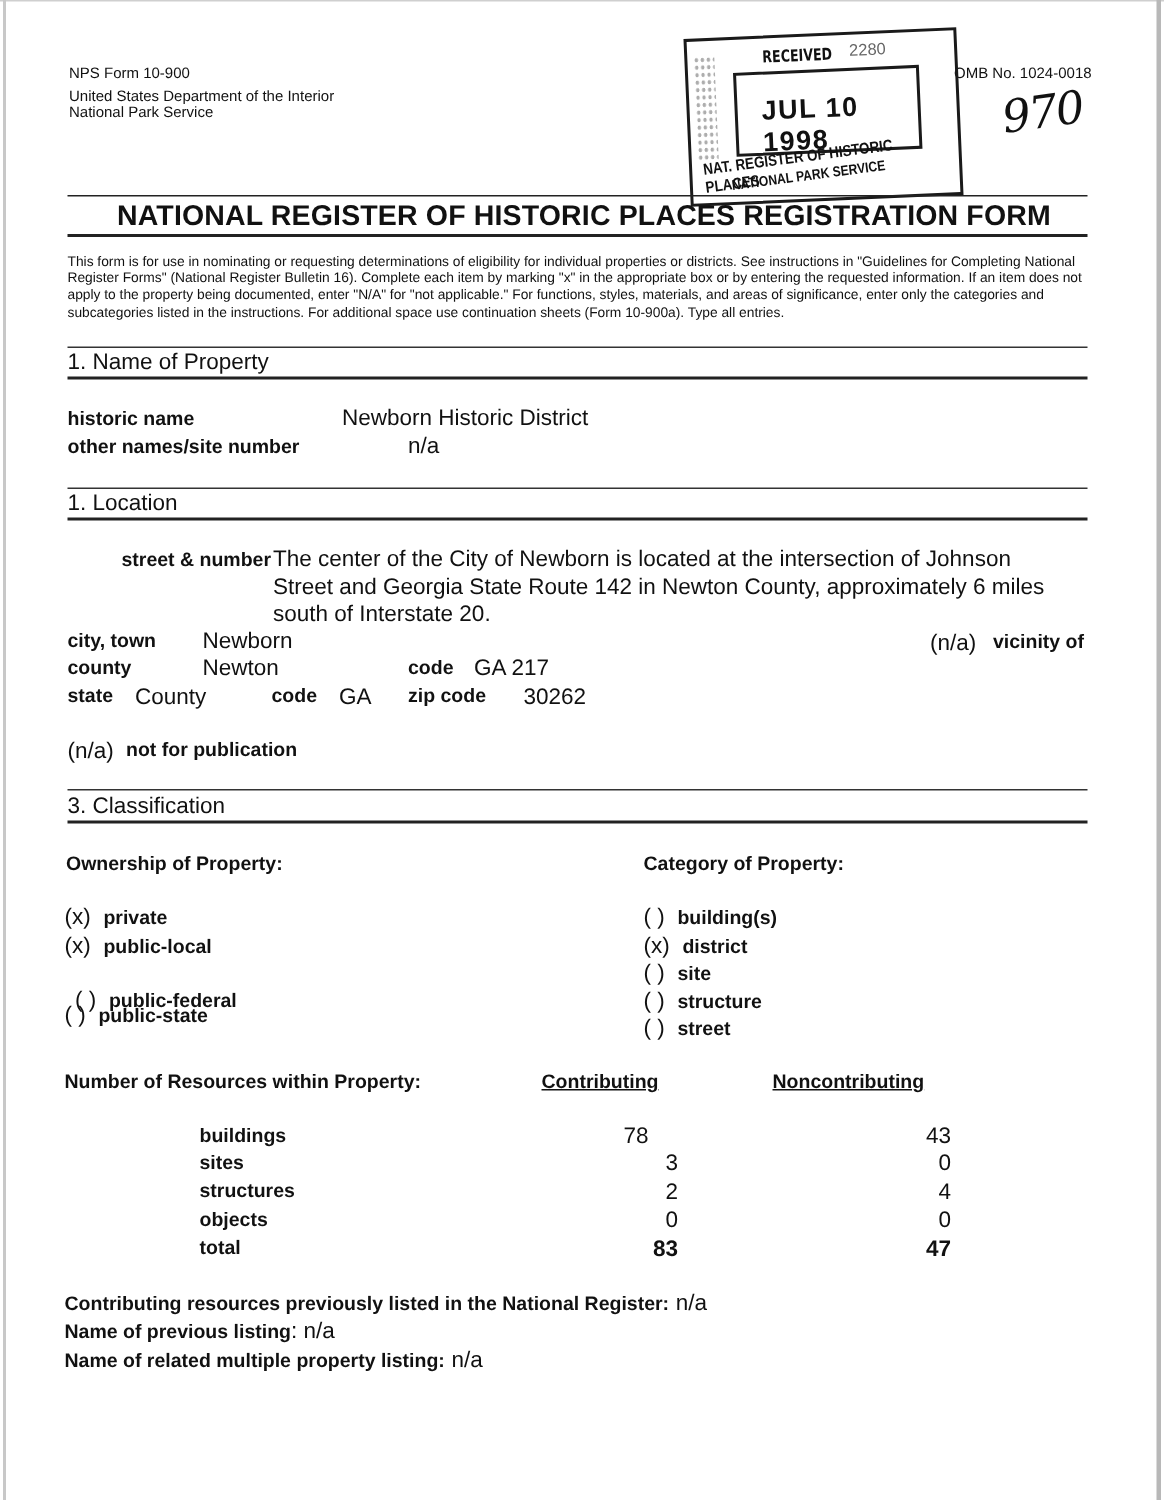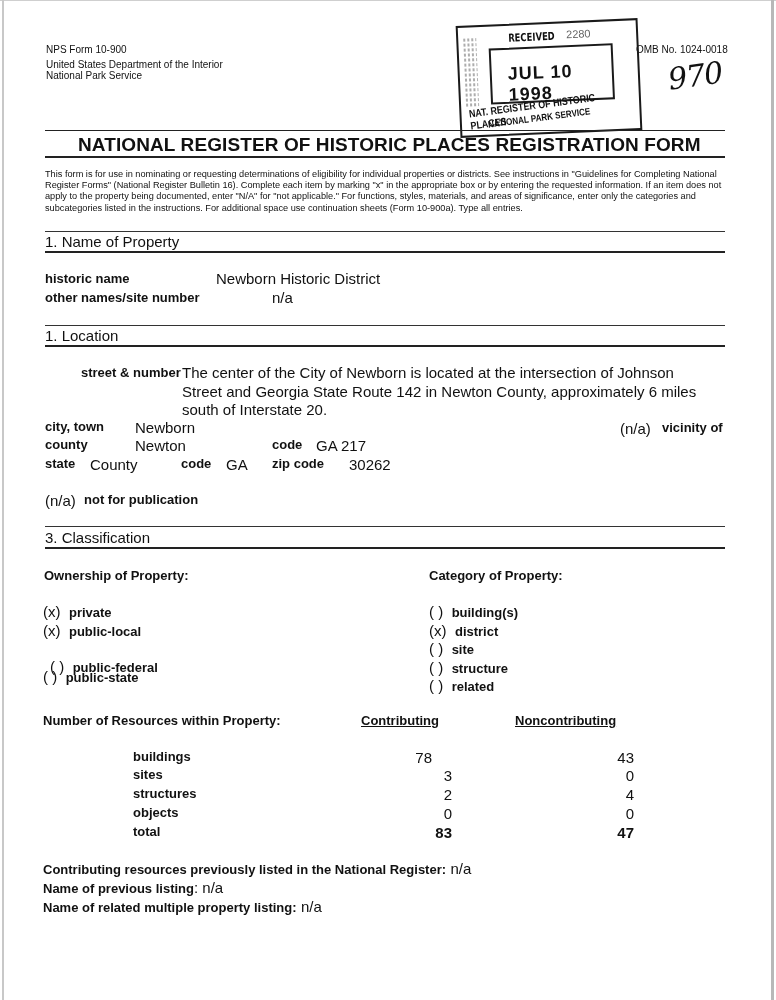--- a/index.html
+++ b/index.html
@@ -69,21 +69,21 @@
 <div class="abs form-title">NATIONAL REGISTER OF HISTORIC PLACES REGISTRATION FORM</div>
 <div class="rule" style="left:45px; top:156px; width:680px;"></div>
 
 <div class="abs instructions">This form is for use in nominating or requesting determinations of eligibility for individual properties or districts.  See instructions in "Guidelines for Completing National Register Forms" (National Register Bulletin 16).  Complete each item by marking "x" in the appropriate box or by entering the requested information. If an item does not apply to the property being documented, enter "N/A" for "not applicable."  For functions, styles, materials, and areas of significance, enter only the categories and subcategories listed in the instructions.  For additional space use continuation sheets (Form 10-900a).  Type all entries.</div>
 
 <div class="rule thin" style="left:45px; top:231px; width:680px;"></div>
 <div class="abs section-title" style="left:45px; top:233px;">1. Name of Property</div>
 <div class="rule" style="left:45px; top:251px; width:680px;"></div>
 
 <div class="abs label-b" style="left:45px; top:271px;">historic name</div>
-<div class="abs val" style="left:216px; top:270px;">Newborn Historic District</div>
+<div class="abs val" style="left:228px; top:270px;">Newborn Historic District</div>
 <div class="abs label-b" style="left:45px; top:290px;">other names/site number</div>
 <div class="abs val" style="left:272px; top:289px;">n/a</div>
 
 <div class="rule thin" style="left:45px; top:325px; width:680px;"></div>
 <div class="abs section-title" style="left:45px; top:327px;">1.  Location</div>
 <div class="rule" style="left:45px; top:345px; width:680px;"></div>
 
 <div class="abs label-b" style="left:45px; top:365px;margin-left:36px;">street &amp; number</div>
 <div class="abs val" style="left:182px; top:364px;">The center of the City of Newborn is located at the intersection of Johnson</div>
 <div class="abs val" style="left:182px; top:383px;">Street and Georgia State Route 142 in Newton County, approximately 6 miles</div>
@@ -146,32 +146,32 @@
   <div class="abs" style="left:429px; top:640px;">
     <span class="val">( )</span>
     <span class="label-b" style="margin-left:4px;">site</span>
   </div>
   <div class="abs" style="left:429px; top:659px;">
     <span class="val">( )</span>
     <span class="label-b" style="margin-left:4px;">structure</span>
   </div>
   <div class="abs" style="left:429px; top:677px;">
     <span class="val">( )</span>
-    <span class="label-b" style="margin-left:4px;">related</span>
+    <span class="label-b" style="margin-left:4px;">street</span>
   </div>
 </div>
 
 <div class="abs label-b" style="left:43px; top:713px;">Number of Resources within Property:</div>
 <div class="abs label-b" style="left:361px; top:713px; text-decoration: underline;">Contributing</div>
 <div class="abs label-b" style="left:515px; top:713px; text-decoration: underline; text-align: right;">Noncontributing</div>
 
 <div>
   <div>
     <div class="abs label-b" style="left:133px; top:749px;">buildings</div>
-    <div class="abs num-col" style="left:392px; top:749px;">78</div>
+    <div class="abs num-col" style="left:404px; top:749px;text-align:center;">78</div>
     <div class="abs num-col" style="left:594px; top:749px;">43</div>
   </div>
   <div>
     <div class="abs label-b" style="left:133px; top:767px;">sites</div>
     <div class="abs num-col" style="left:412px; top:767px;">3</div>
     <div class="abs num-col" style="left:594px; top:767px;">0</div>
   </div>
   <div>
     <div class="abs label-b" style="left:133px; top:786px;">structures</div>
     <div class="abs num-col" style="left:412px; top:786px;">2</div>

